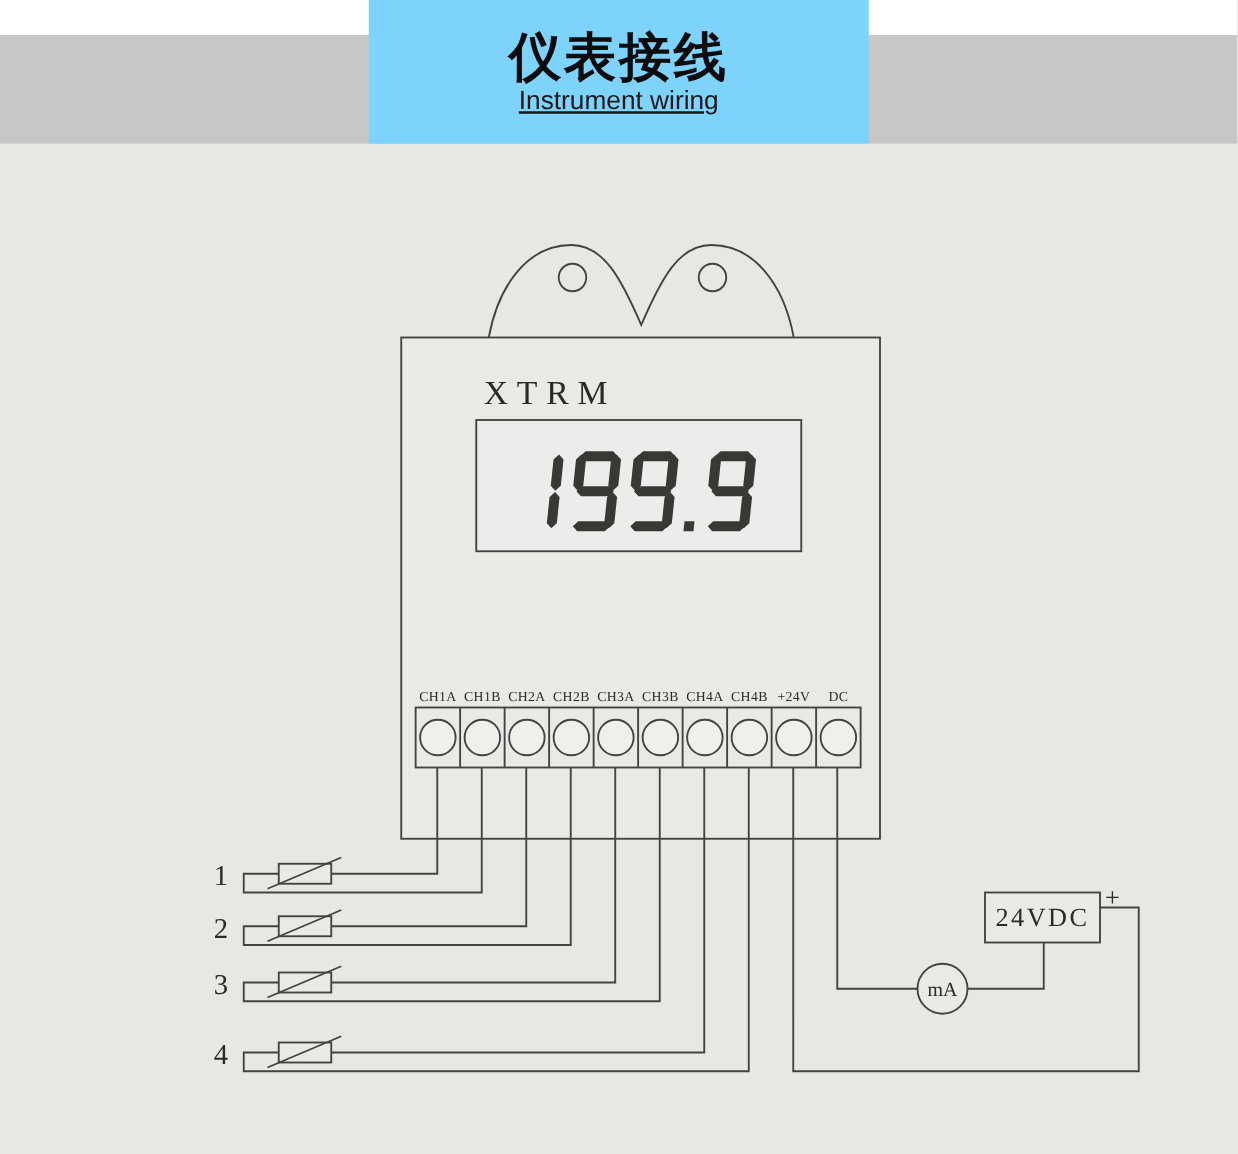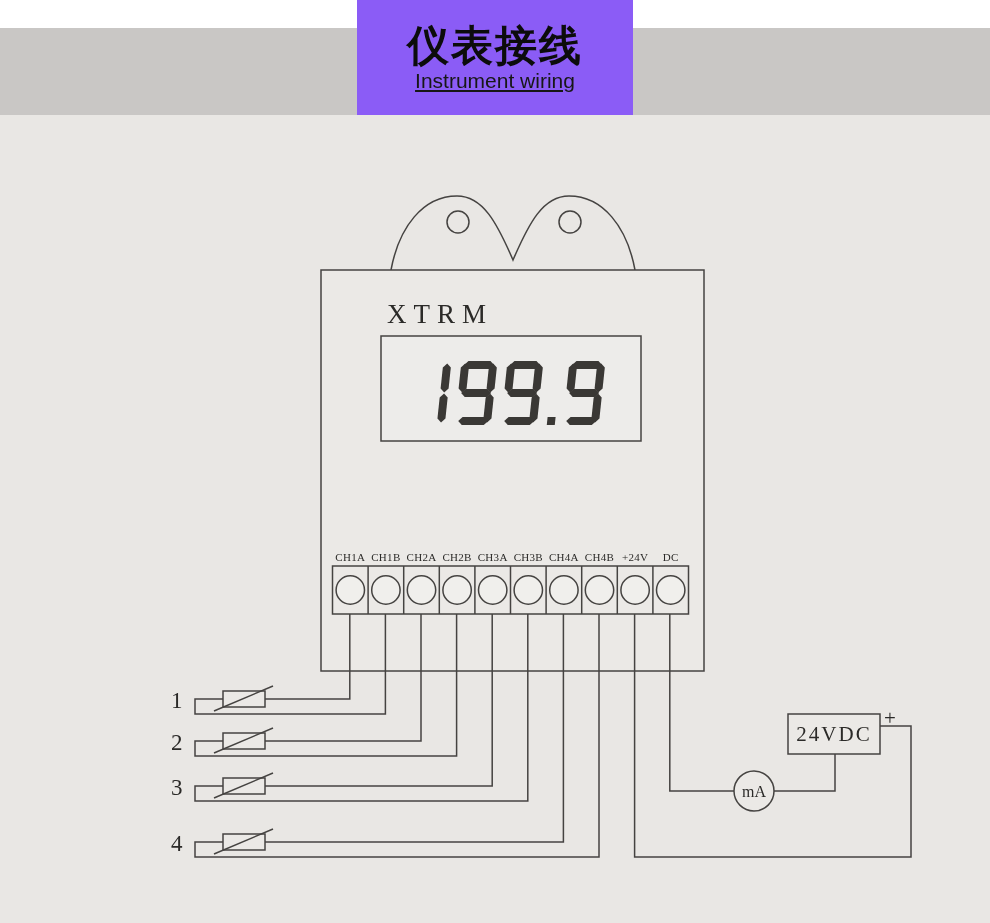--- a/index.html
+++ b/index.html
@@ -7,21 +7,21 @@
   body {
     background: var(--page-bg, #e9e7e4);
     font-family: "Liberation Sans", sans-serif;
     position: relative;
     overflow: hidden;
   }
   .header { position:relative; height:115px; background:#ffffff; }
   .band   { position:absolute; left:0; right:0; top:28px; bottom:0; background:var(--band, #c9c7c5); }
   .title-box {
     position:absolute; top:0; left:50%; transform:translateX(-50%);
-    width:276px; height:115px; background:#8b5cf6; text-align:center; z-index:1;
+    width:400px; height:115px; background:#7dd3fc; text-align:center; z-index:1;
   }
   .title-zh {
     font-family:"DejaVu Sans","Liberation Sans",sans-serif;
     font-size:42px; font-weight:700; color:#0c0c0c;
     letter-spacing:2px; line-height:1.05; margin-top:24px;
   }
   .title-en { font-size:21px; color:#171717; margin-top:1px;text-decoration:underline; }
   .diagram-wrap { position:absolute; top:128px; left:0; width:872px; height:808px;margin-left:25px; }
 
   

